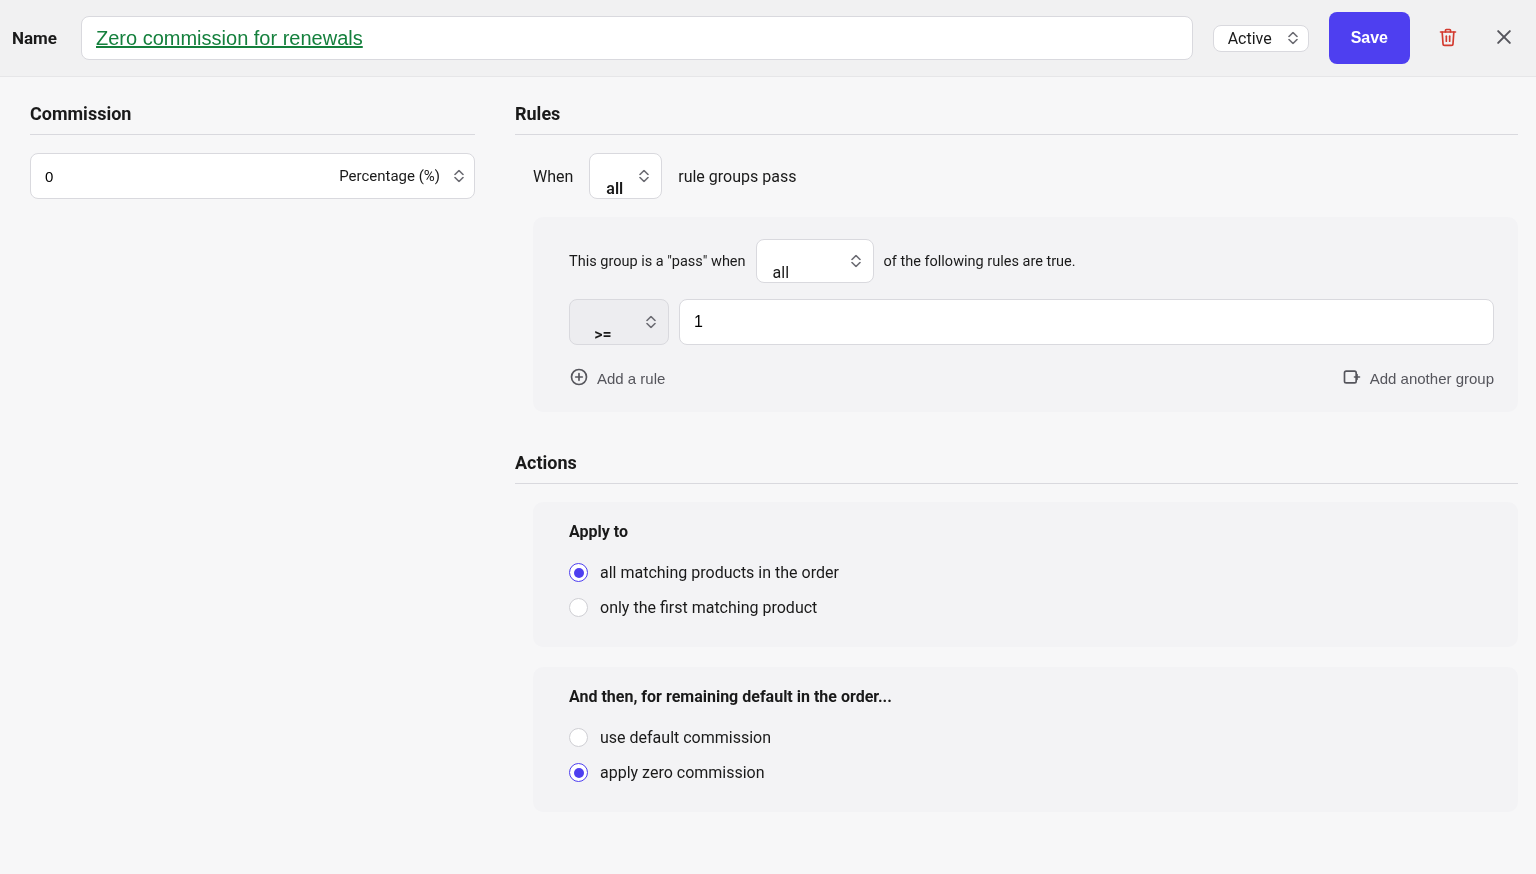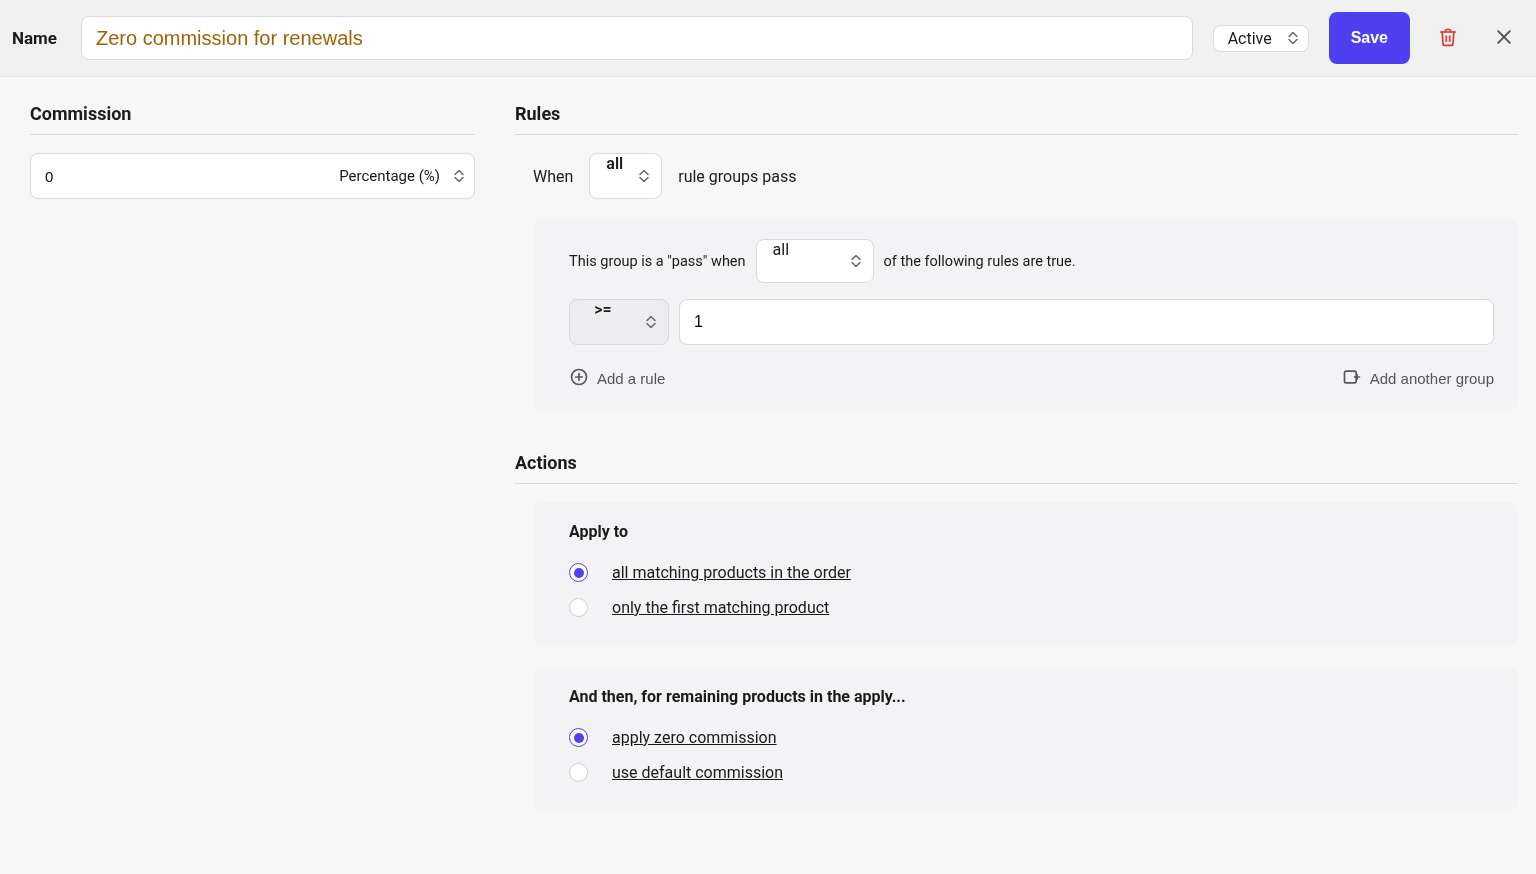--- a/index.html
+++ b/index.html
@@ -26,21 +26,22 @@
     padding-right: 4px;
   }
   .header .name-input {
     flex: 1;
     height: 44px;
     border: 1px solid #d9d9de;
     border-radius: 8px;
     padding: 0 14px;
     font-size: 20px;
     background: #fff;
-    color: #a16207;
+    color: #15803d;
+    text-decoration: underline;
   }
   .header .status-select {
     height: 27px;
     min-width: 96px;
     padding: 0 32px 0 14px;
     border: 1px solid #d9d9de;
     border-radius: 8px;
     background: #fff;
     font-size: 16px;
     position: relative;
@@ -140,21 +141,21 @@
   .mini-select {
     height: 46px;
     border: 1px solid #d9d9de;
     border-radius: 8px;
     background: #fff;
     padding: 0 38px 0 16px;
     font-size: 16px;
     font-weight: 600;
     position: relative;
     display: flex;
-    align-items: flex-start;
+    align-items: flex-end;
     cursor: pointer;
   }
   .mini-select .updown-caret { right: 12px; }
 
   .rule-group {
     background: #f3f3f5;
     border-radius: 10px;
     padding: 22px 24px 18px 36px;
     margin-left: 18px;
   }
@@ -215,25 +216,24 @@
     margin-bottom: 20px;
   }
   .action-card h4 {
     font-size: 16px;
     font-weight: 700;
     margin-bottom: 14px;
   }
   .radio-row {
     display: flex;
     align-items: center;
-    gap: 24px;
+    gap: 12px;
     padding: 8px 0;
     cursor: pointer;
     font-size: 16px;
-    text-decoration: underline;
   }
   .radio {
     width: 19px;
     height: 19px;
     border: 1.5px solid #cfcfd4;
     border-radius: 50%;
     background: #fff;
     position: relative;
     flex-shrink: 0;
   }
@@ -400,27 +400,27 @@
             <span>all matching products in the order</span>
           </div>
           <div class="radio-row">
             <span class="radio"></span>
             <span>only the first matching product</span>
           </div>
         </div>
     </div>
 
     <div class="action-card">
-      <h4>And then, for remaining products in the apply...</h4>
+      <h4>And then, for remaining default in the order...</h4>
       <div id="remaining-options">
+          <div class="radio-row">
+            <span class="radio"></span>
+            <span>use default commission</span>
+          </div>
           <div class="radio-row">
             <span class="radio checked"></span>
             <span>apply zero commission</span>
           </div>
-          <div class="radio-row">
-            <span class="radio"></span>
-            <span>use default commission</span>
-          </div>
         </div>
     </div>
 
   </div>
 </div>
 
 </body></html>

